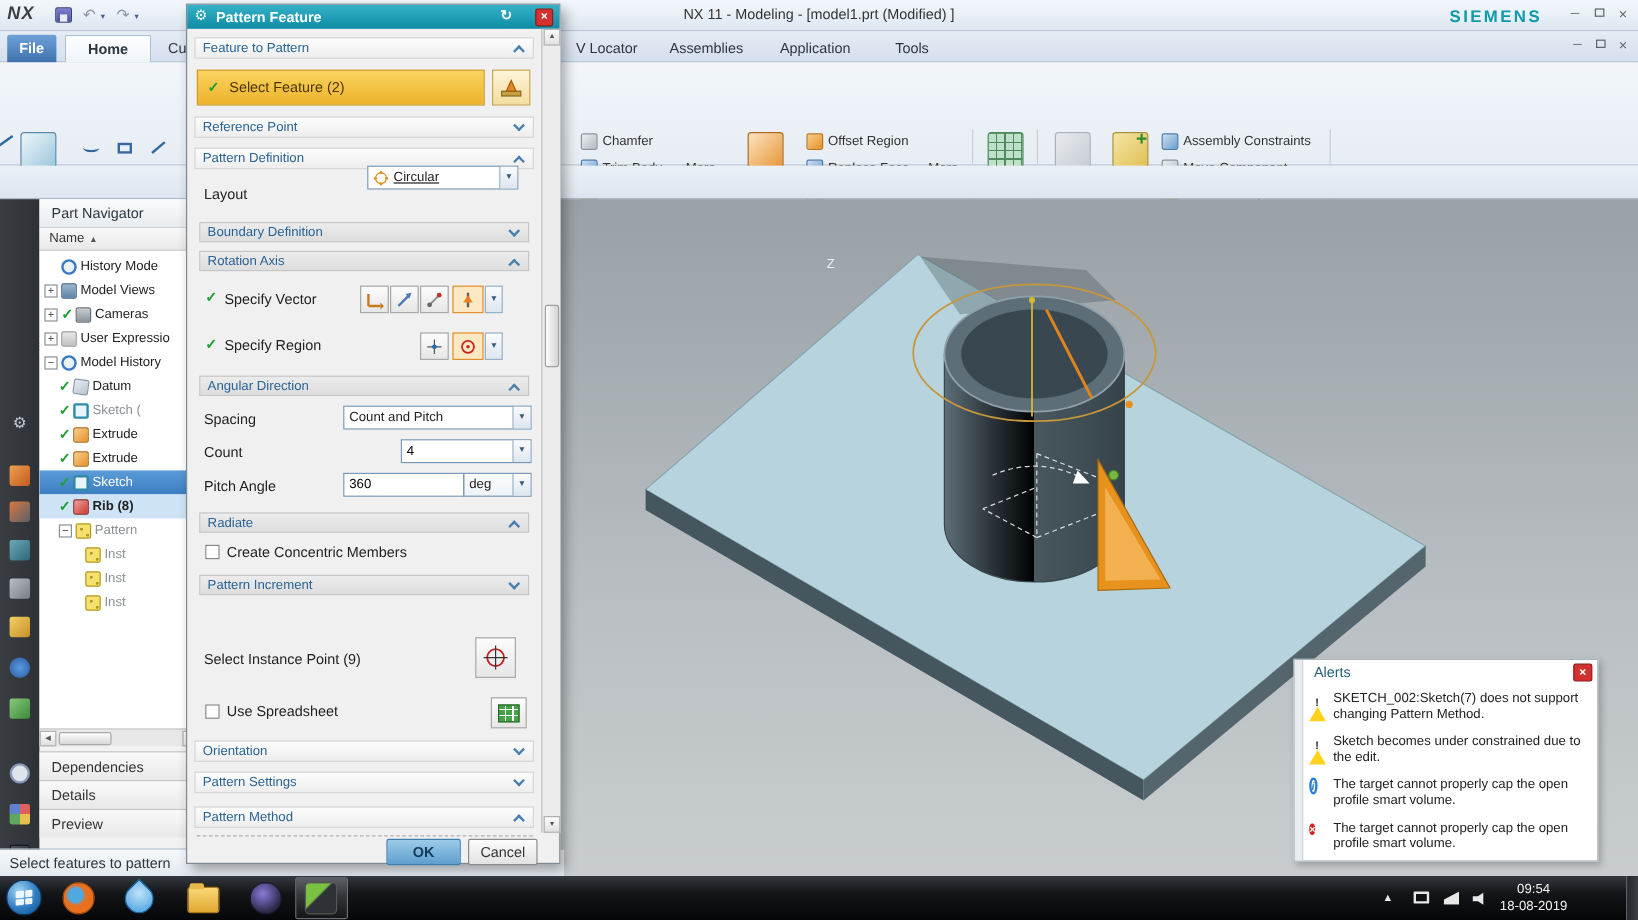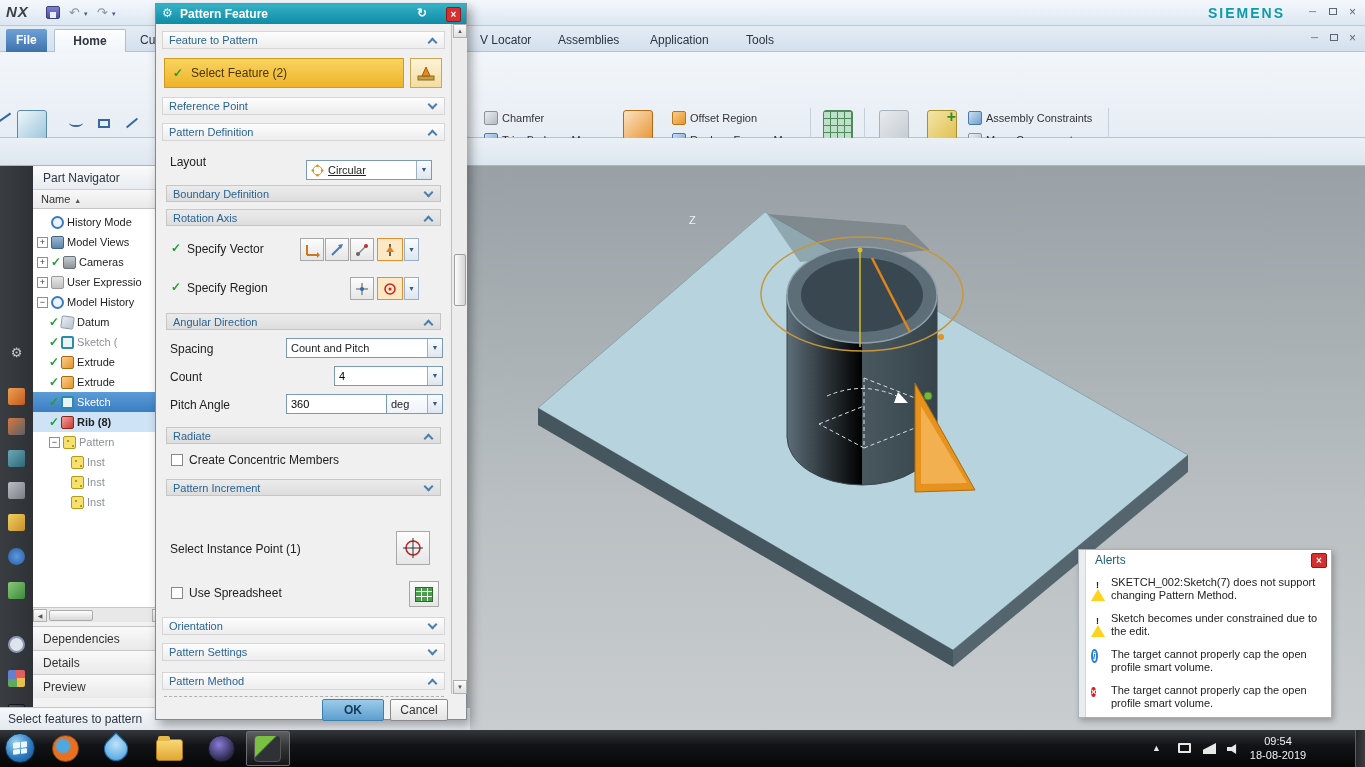--- a/index.html
+++ b/index.html
@@ -184,20 +184,21 @@
 
 <div id="app">
 
   <div class="titlebar abs">
     <div class="abs nxlogo">NX</div>
     <div class="abs savedisk" style="left:46px;"></div>
     <span class="abs tbico" style="left:66px;">↶</span>
     <span class="abs caret" style="left:84px;top:10px;">▾</span>
     <span class="abs tbico" style="left:94px;">↷</span>
     <span class="abs caret" style="left:112px;top:10px;">▾</span>
+    <div class="abs wintitle">NX 11 - Modeling - [model1.prt (Modified) ]</div>
     <div class="brand">SIEMENS</div>
     <span class="abs winbtn" style="right:44px;">─</span>
     <span class="abs winbtn" style="right:24px;"><span class="maxbox"></span></span>
     <span class="abs winbtn" style="right:4px;font-size:12px;">×</span>
   </div>
 
   <div class="tabrow abs">
     <div class="abs tab filetab" style="left:6px;">File</div>
     <div class="abs tab active" style="left:54px;width:72px;text-align:center;">Home</div>
     <div class="abs tab" style="left:130px;width:26px;overflow:hidden;">Cur</div>
@@ -514,21 +515,21 @@
       <svg width="20" height="20">
           <rect x="2" y="13" width="16" height="4" fill="#c8a040" stroke="#8a6a20"></rect>
           <path d="M6,13 L10,4 L14,13 Z" fill="#e88820" stroke="#a05a10"></path>
         </svg>
     </div>
 
     <div class="dbar" style="top:93px;"><span>Reference Point</span><span class="chev down"></span></div>
     <div class="dbar" style="top:119px;"><span>Pattern Definition</span><span class="chev up"></span></div>
 
     <div class="dlabel" style="left:14px;top:151px;">Layout</div>
-    <div class="fld" style="left:150px;top:156px;width:126px;text-decoration:underline;">
+    <div class="fld" style="left:150px;top:134px;width:126px;text-decoration:underline;">
       <svg width="13" height="13" style="margin-right:4px;">
           <circle cx="6.5" cy="6.5" r="4.5" fill="none" stroke="#e09020"></circle>
           <circle cx="6.5" cy="1.8" r="1.3" fill="#e09020"></circle>
           <circle cx="11.2" cy="6.5" r="1.3" fill="#e09020"></circle>
           <circle cx="6.5" cy="11.2" r="1.3" fill="#e09020"></circle>
           <circle cx="1.8" cy="6.5" r="1.3" fill="#e09020"></circle>
         </svg>
       <span>Circular</span>
       <span class="dd">▼</span>
     </div>
@@ -604,21 +605,21 @@
         <span>deg</span>
         <span class="dd">▼</span>
       </div>
 
     <div class="dsub" style="top:423px;"><span>Radiate</span><span class="chev up"></span></div>
     <div class="cbx" style="left:15px;top:450px;"></div>
     <div class="dlabel" style="left:33px;top:449px;">Create Concentric Members</div>
 
     <div class="dsub" style="top:475px;"><span>Pattern Increment</span><span class="chev down"></span></div>
 
-    <div class="dlabel" style="left:14px;top:538px;">Select Instance Point (1)</div>
+    <div class="dlabel" style="left:14px;top:538px;">Select Instance Point (9)</div>
     <div class="ibtn" style="left:240px;top:527px;width:34px;height:34px;">
         <svg width="22" height="22">
           <circle cx="11" cy="11" r="7" fill="none" stroke="#c02020" stroke-width="1.5"></circle>
           <line x1="11" y1="1" x2="11" y2="21" stroke="#333"></line>
           <line x1="1" y1="11" x2="21" y2="11" stroke="#333"></line>
         </svg>
       </div>
 
     <div class="cbx" style="left:15px;top:583px;"></div>
     <div class="dlabel" style="left:33px;top:582px;text-align:right;">Use Spreadsheet</div>

